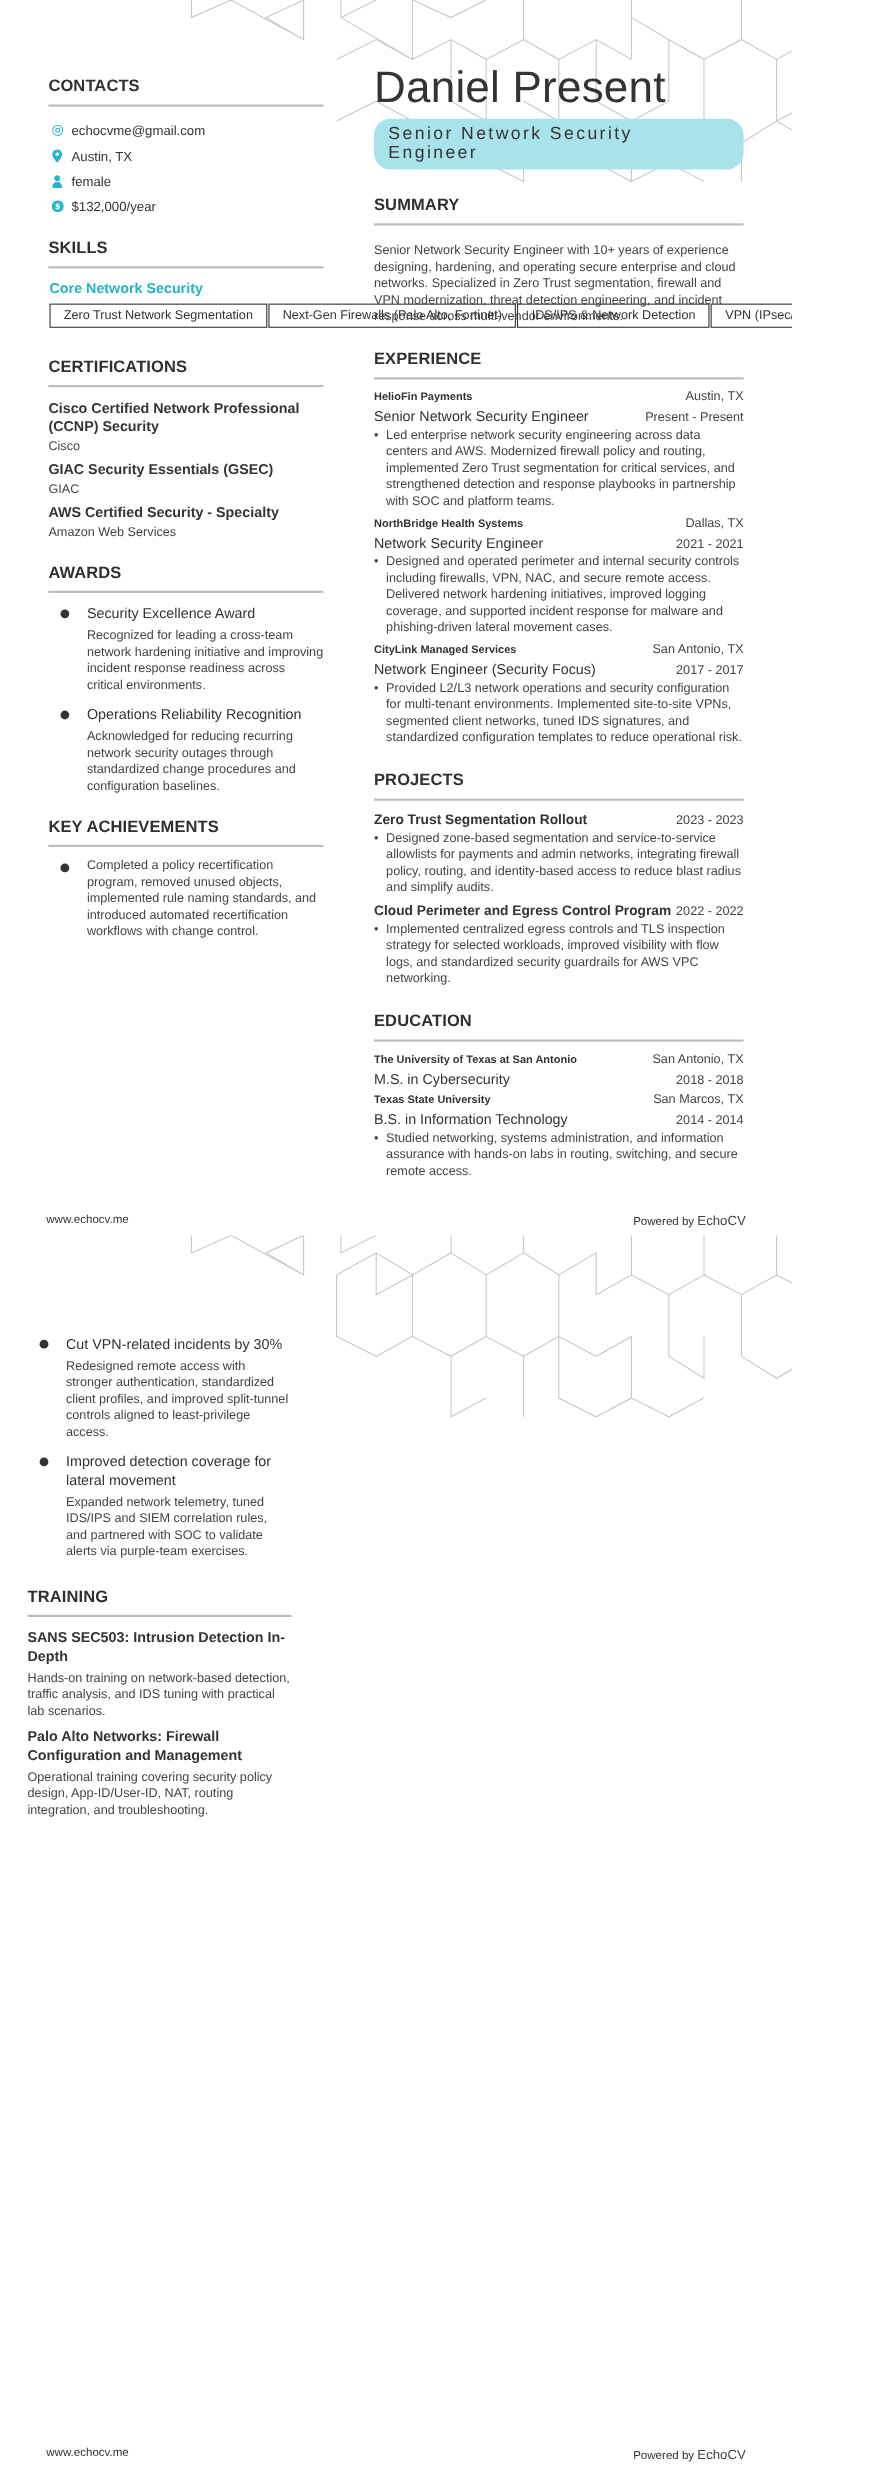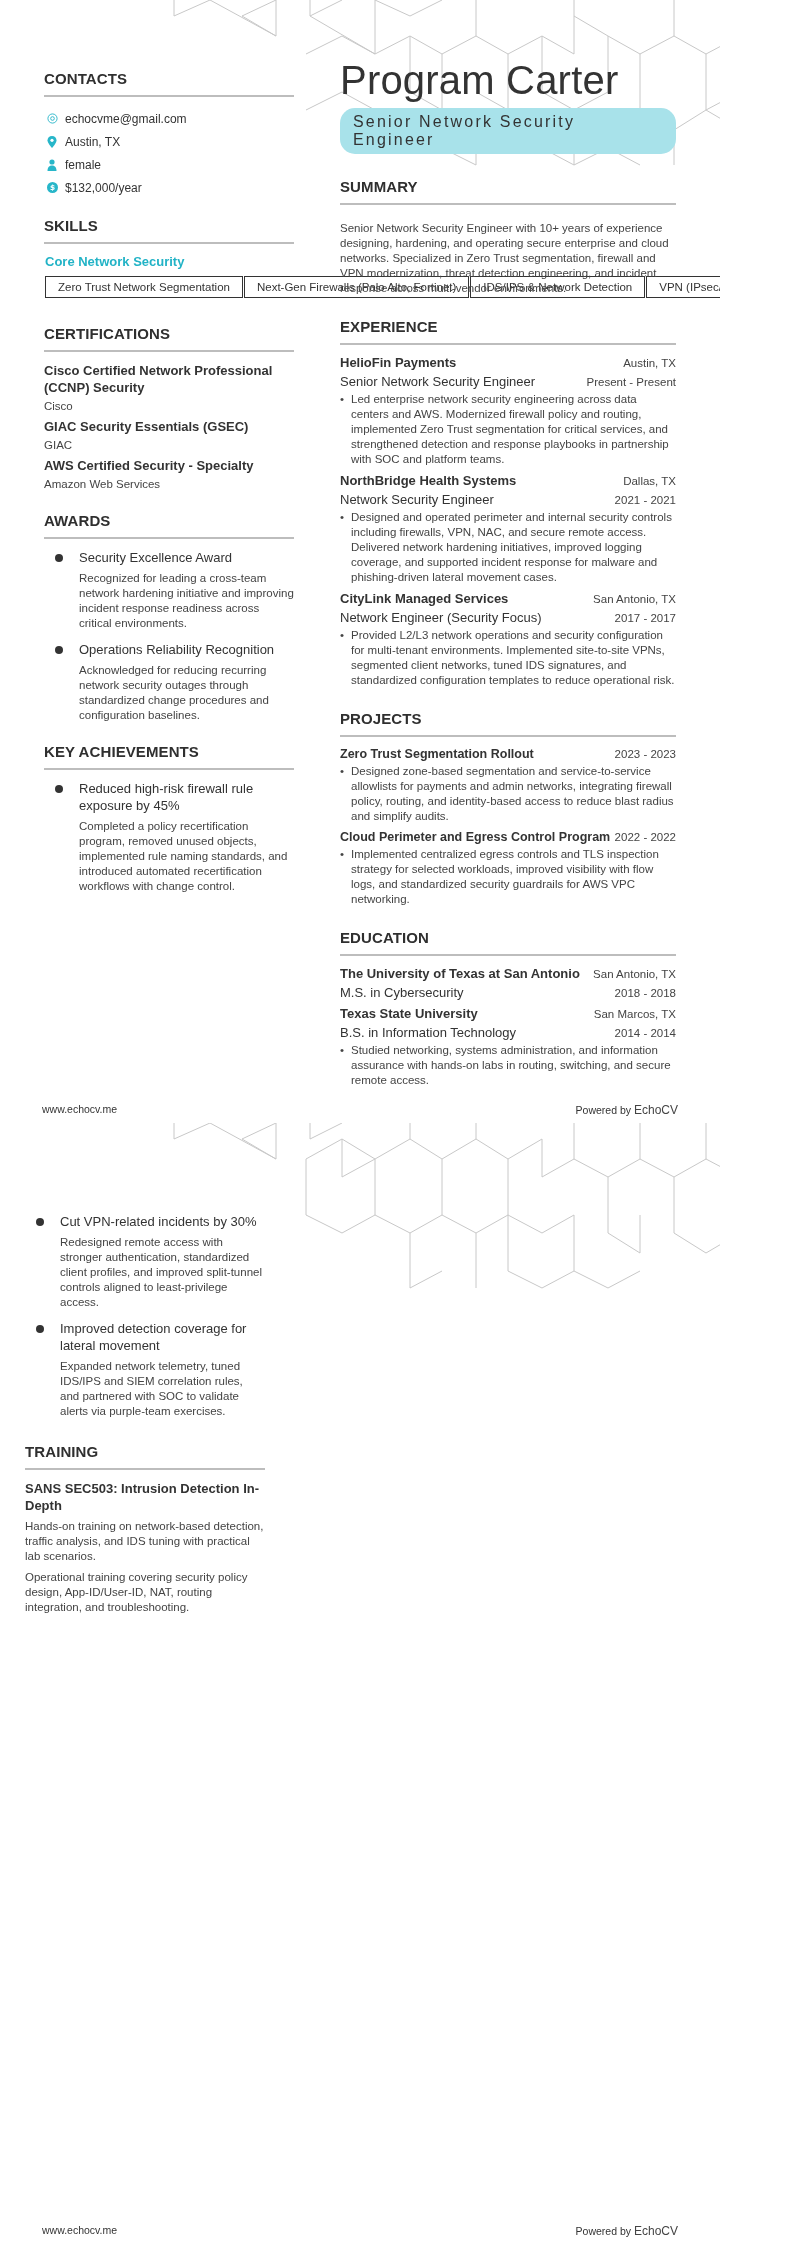--- a/index.html
+++ b/index.html
@@ -43,21 +43,21 @@
 
   
   .name { font-size: 40px; font-weight: 400; color: #333; padding-top: 58px; line-height: 44px; letter-spacing: 0.2px; }
   .title-pill { display: inline-block; background: #a8e2ea; border-radius: 15px; padding: 5px 13px; font-size: 16px; letter-spacing: 2.2px; color: #333; margin-top: 6px; }
   .summary { margin-top: 24px; }
   .summary-text { font-size: 11.5px; line-height: 15px; color: #444; margin-top: 16px; }
 
   .section-r { margin-top: 22px; }
   .entry { margin-top: 6px; }
   .entry-row { display: flex; justify-content: space-between; align-items: baseline; }
-  .entry-org { font-size: 13px; font-weight: 700; color: #333; }
+  .entry-org { font-size: 10px; font-weight: 700; color: #333; }
   .entry-loc { font-size: 11.5px; color: #444; }
   .entry-role { font-size: 13px; color: #333; margin-top: 4px; }
   .entry-date { font-size: 11.5px; color: #444; }
   .entry-bullets { margin-top: 3px; padding-left: 11px; position: relative; }
   .entry-bullets li { list-style: none; font-size: 11.5px; line-height: 15px; color: #444; position: relative; }
   .entry-bullets li::before { content: "•"; position: absolute; left: -11px; top: 0; color: #444; }
 
   .proj-title { font-size: 12.5px; font-weight: 700; color: #333; }
 
   .footer { position: absolute; left: 0; right: 0; display: flex; justify-content: space-between; padding: 0 42px; font-size: 10.5px; color: #333; z-index: 2; }
@@ -161,28 +161,27 @@
           <span class="dot"></span>
           <div class="b-title">Operations Reliability Recognition</div>
           <div class="b-desc">Acknowledged for reducing recurring network security outages through standardized change procedures and configuration baselines.</div>
         </div>
       </section>
 
       <section class="ach">
         <div class="sec-title">KEY ACHIEVEMENTS</div>
         <div class="bullet-item">
           <span class="dot"></span>
-          <div class="b-title">Reduced high-risk firewall rule exposure by 45%</div>
           <div class="b-desc">Completed a policy recertification program, removed unused objects, implemented rule naming standards, and introduced automated recertification workflows with change control.</div>
         </div>
       </section>
     </div>
 
     <div class="right">
-      <div class="name">Program Carter</div>
+      <div class="name">Daniel Present</div>
       <div class="title-pill">Senior Network Security Engineer</div>
 
       <section class="summary">
         <div class="sec-title">SUMMARY</div>
         <p class="summary-text">Senior Network Security Engineer with 10+ years of experience designing, hardening, and operating secure enterprise and cloud networks. Specialized in Zero Trust segmentation, firewall and VPN modernization, threat detection engineering, and incident response across multi-vendor environments.</p>
       </section>
 
       <section class="section-r">
         <div class="sec-title">EXPERIENCE</div>
         <div class="entry">
@@ -305,20 +304,21 @@
         </div>
       </section>
 
       <section class="training">
         <div class="sec-title">TRAINING</div>
         <div>
           <div class="tr-name">SANS SEC503: Intrusion Detection In-Depth</div>
           <div class="tr-desc">Hands-on training on network-based detection, traffic analysis, and IDS tuning with practical lab scenarios.</div>
         </div>
         <div>
+          <div class="tr-name">Palo Alto Networks: Firewall Configuration and Management</div>
           <div class="tr-desc">Operational training covering security policy design, App-ID/User-ID, NAT, routing integration, and troubleshooting.</div>
         </div>
       </section>
     </div>
     <div class="right"></div>
   </div>
 
   <div class="footer" style="top:1101px;">
     <span>www.echocv.me</span>
     <span><span class="pw">Powered by</span> <span class="brand">EchoCV</span></span>

